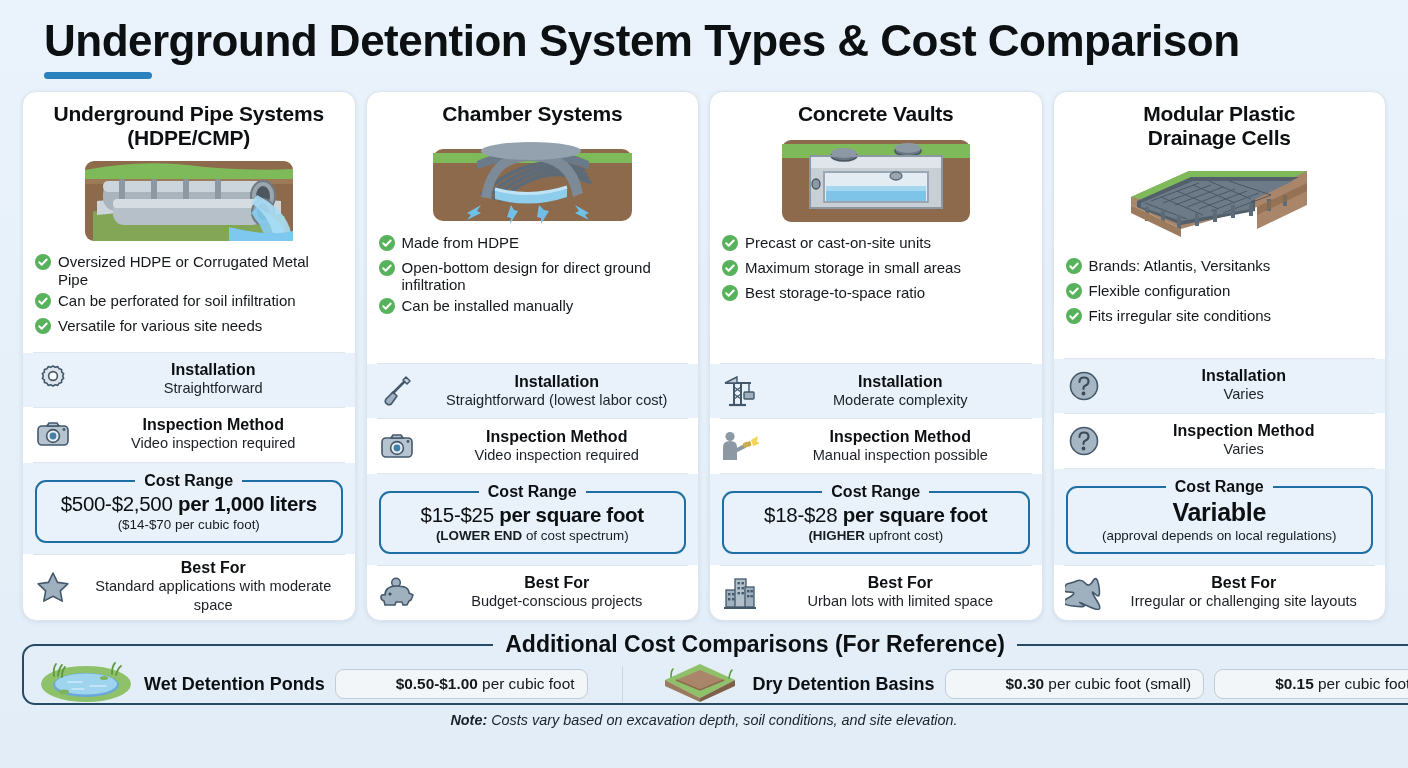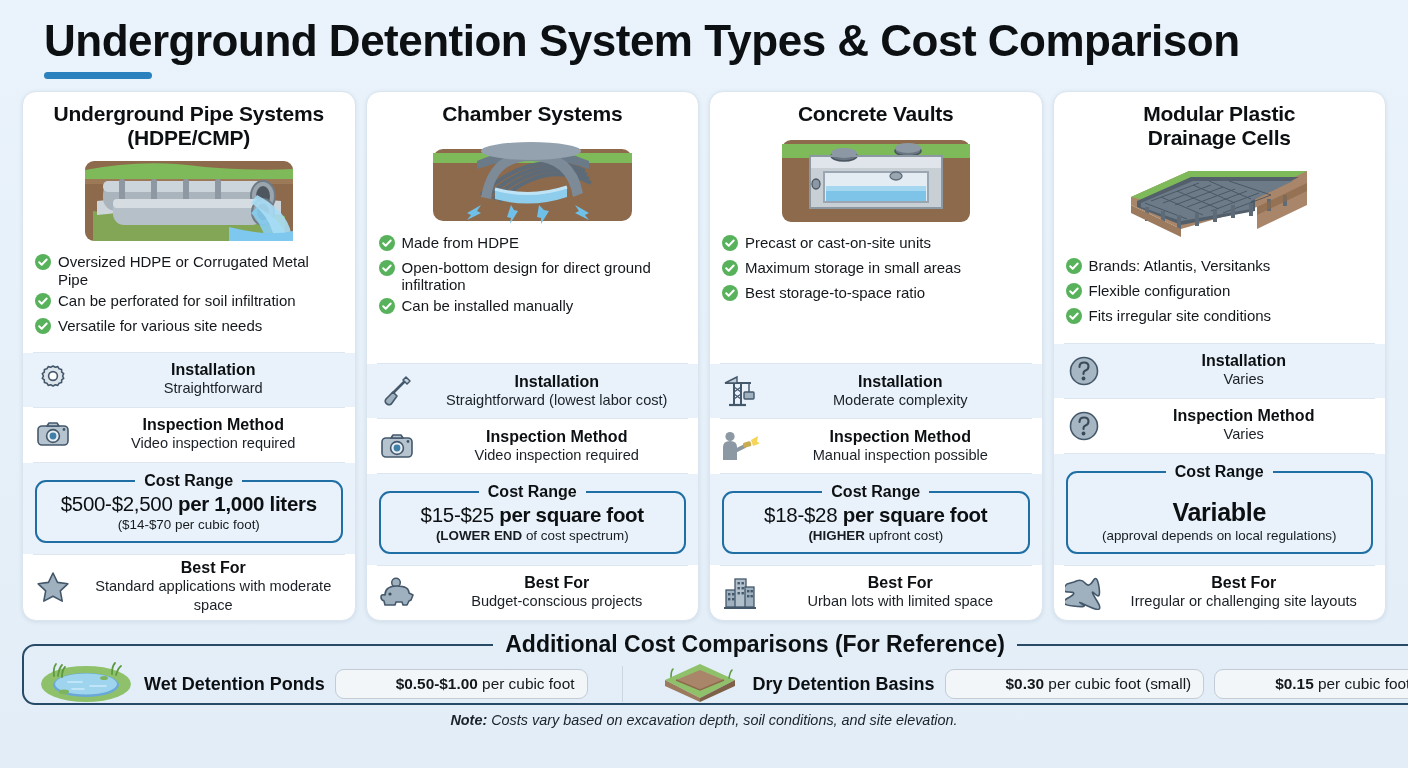--- a/index.html
+++ b/index.html
@@ -87,21 +87,21 @@
   }
   .cost-main {
     text-align: center; font-size: 20.5px; color: #0d1013;
     line-height: 1.16; letter-spacing: -0.3px;
   }
   .cost-main b { font-weight: normal; margin-top: 33px; }
   .cost-main .lite { font-weight: bold; }
   .cost-sub { text-align: center; font-size: 13.4px; color: #171c21;
               line-height: 1.2; margin-top: 1px; }
   .cost-sub b { font-weight: bold; }
-  .cost-variable { font-size: 25px; font-weight: bold; text-align: center; margin-top: 15px; }
+  .cost-variable { font-size: 25px; font-weight: bold; text-align: center; }
 
   
   .bottom { flex: 1 1 auto; display: flex; flex-direction: column;
             justify-content: flex-start; margin-top: 10px; }
   .ref-box {
     border: 2px solid #274a66; border-radius: 13px;
     margin: 0; padding: 2px 14px 6px 14px;
     background: transparent; height: 74px;
   }
   .ref-box legend {

